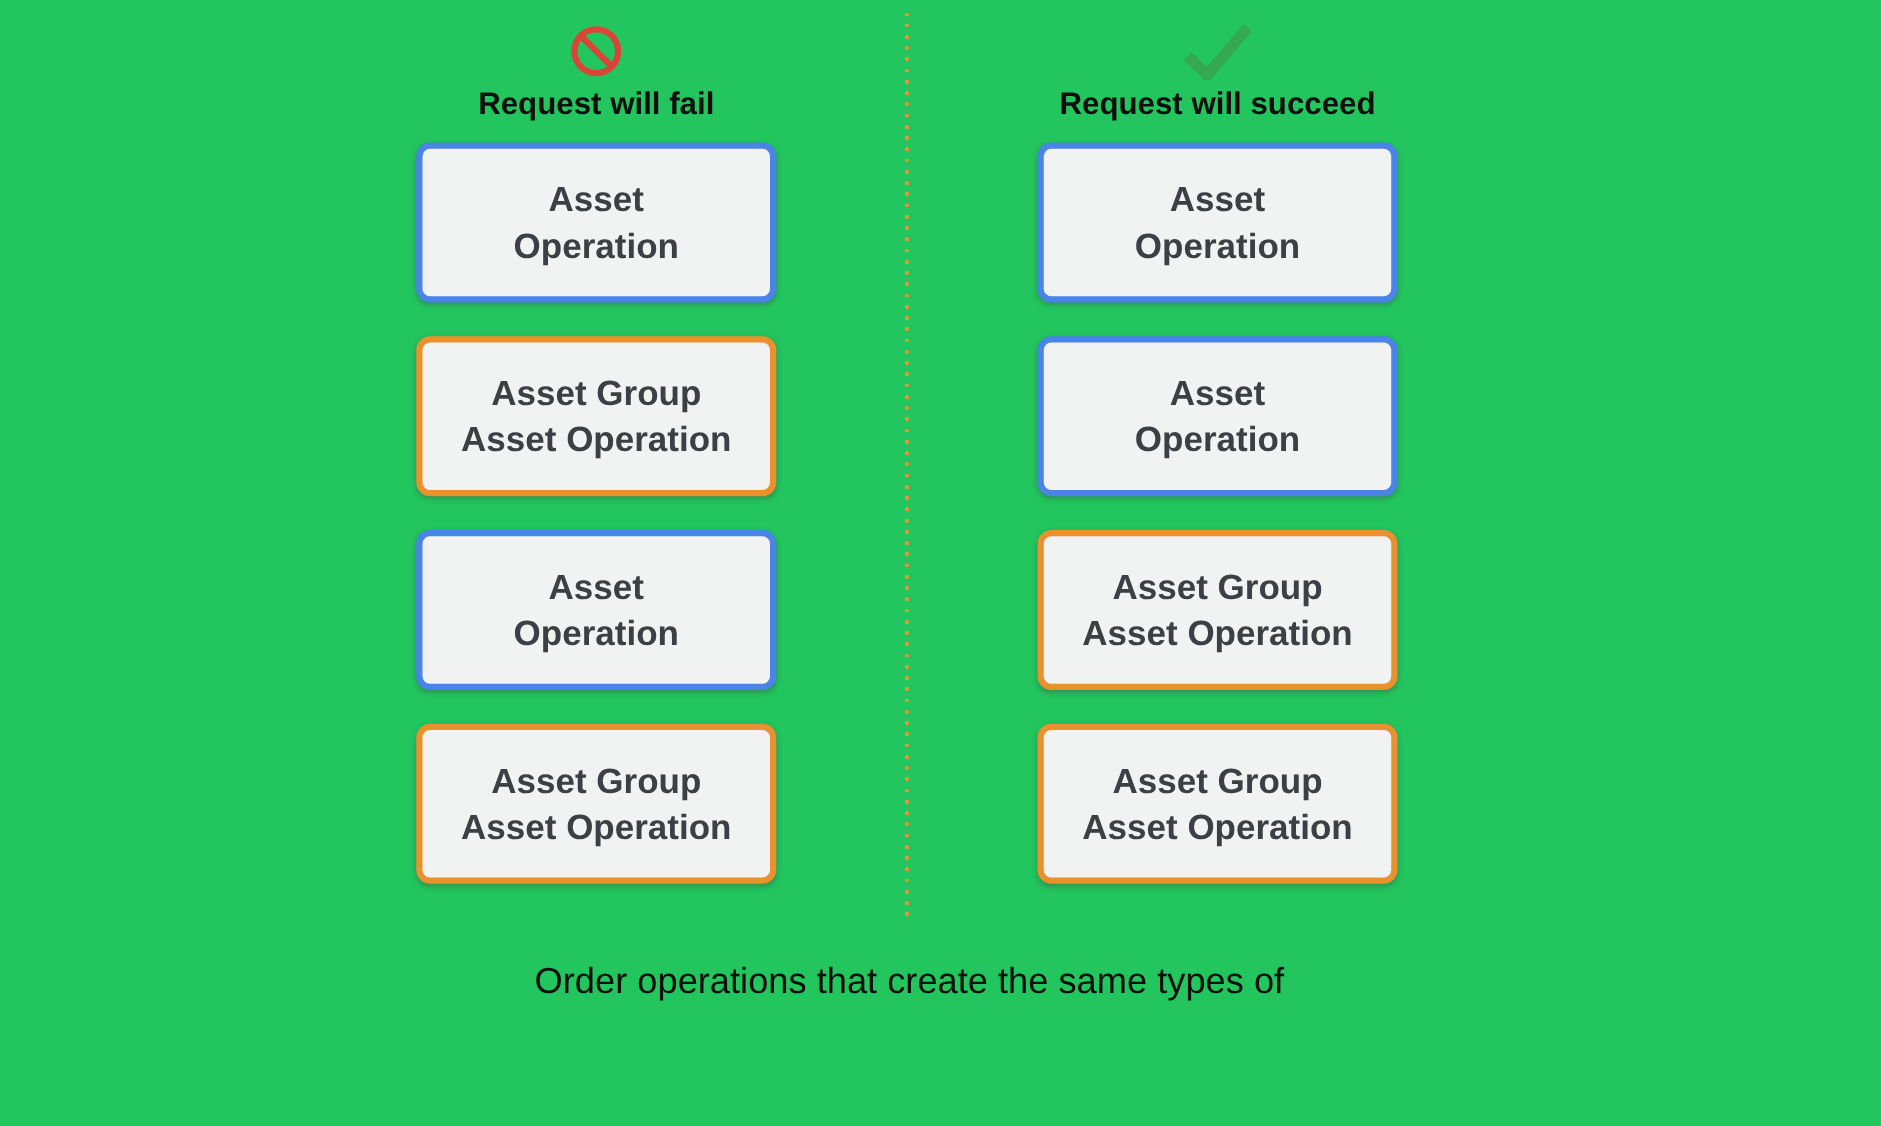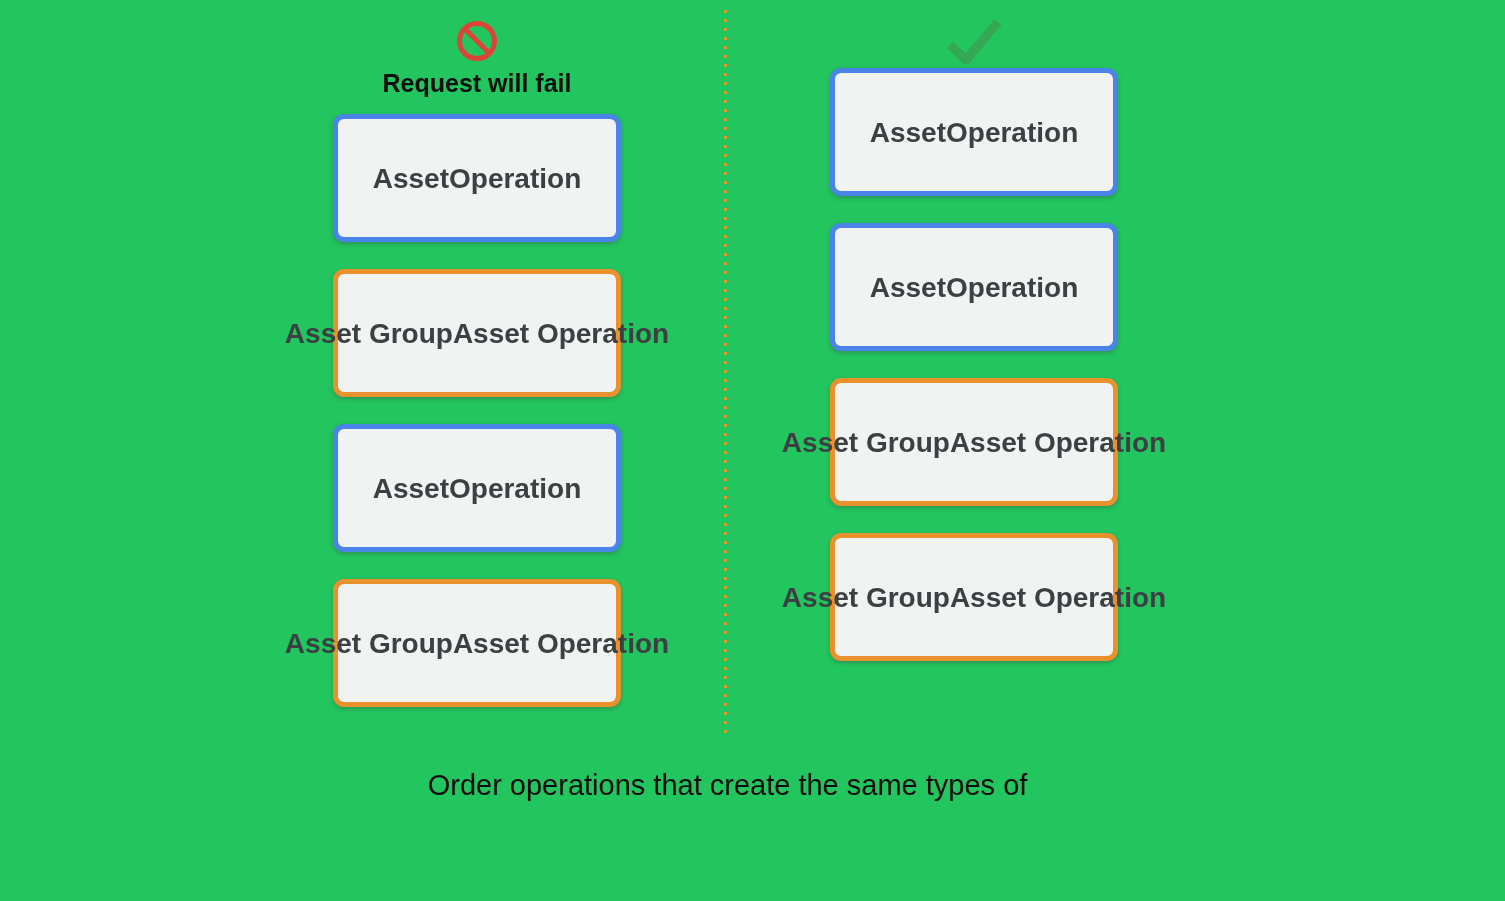--- a/index.html
+++ b/index.html
@@ -40,21 +40,21 @@
   }
   .box {
     box-sizing: border-box;
     width: 100%;
     height: 128px;
     margin-bottom: 27px;
     border: 5px solid var(--blue-border, #4A84E8);
     border-radius: 11px;
     background: var(--box-fill, #F1F2F2);
     display: flex;
-    flex-direction: row;
+    flex-direction: column;
     align-items: center;
     justify-content: center;
     box-shadow: 0 2px 4px rgba(60, 64, 67, 0.35);
   }
   .box[data-type="asset_group"] { border-color: var(--orange-border, #E8912D); align-items: center; }
   .box .line {
     font-size: 28px;
     font-weight: bold;
     line-height: 37px;
     color: var(--box-text, #3C4043);
@@ -119,20 +119,21 @@
   </section>
 
   <div class="divider"></div>
 
   <section class="column col-succeed">
     <div class="icon-wrap icon-success">
       <svg width="58" height="46" viewBox="0 0 58 46" aria-hidden="true">
         <path d="M5 27 L21 42 L53 4" fill="none" stroke="currentColor" stroke-width="9" stroke-linecap="butt" stroke-linejoin="miter"></path>
       </svg>
     </div>
+    <h2 class="col-heading">Request will succeed</h2>
 
     <div class="box" data-type="asset">
       <div class="line">Asset</div>
       <div class="line">Operation</div>
     </div>
     <div class="box" data-type="asset">
       <div class="line">Asset</div>
       <div class="line">Operation</div>
     </div>
     <div class="box" data-type="asset_group">

